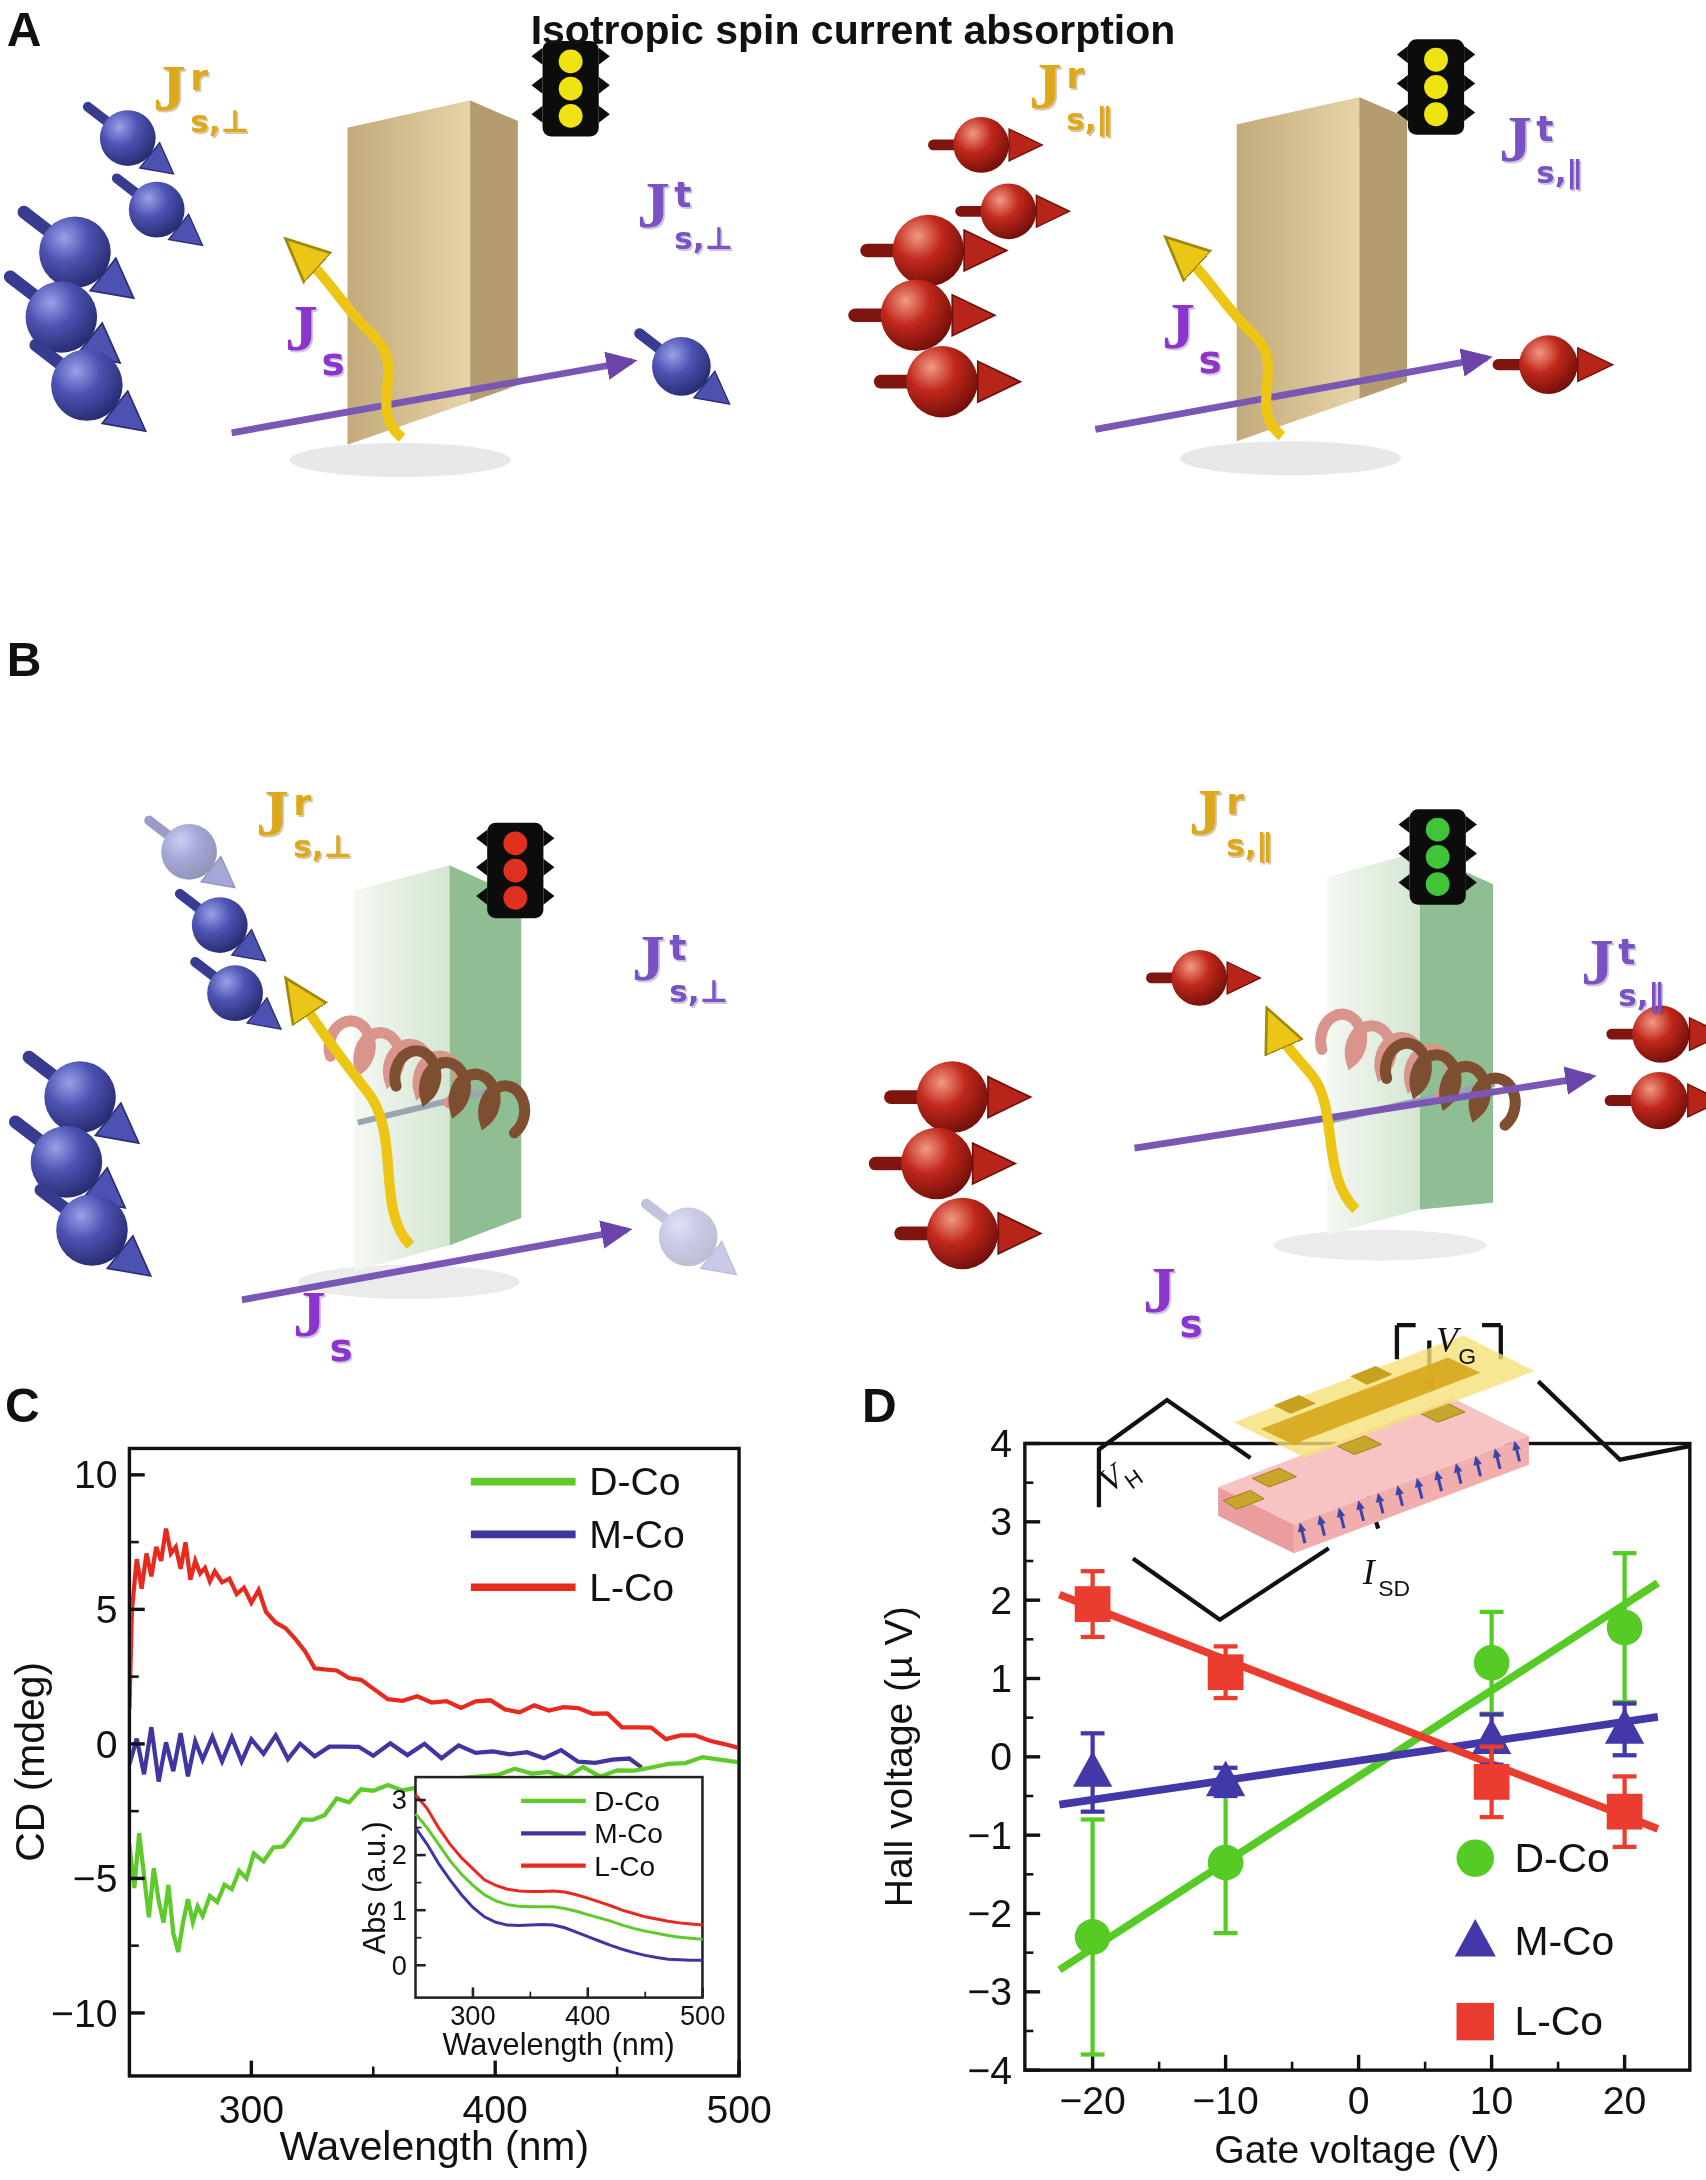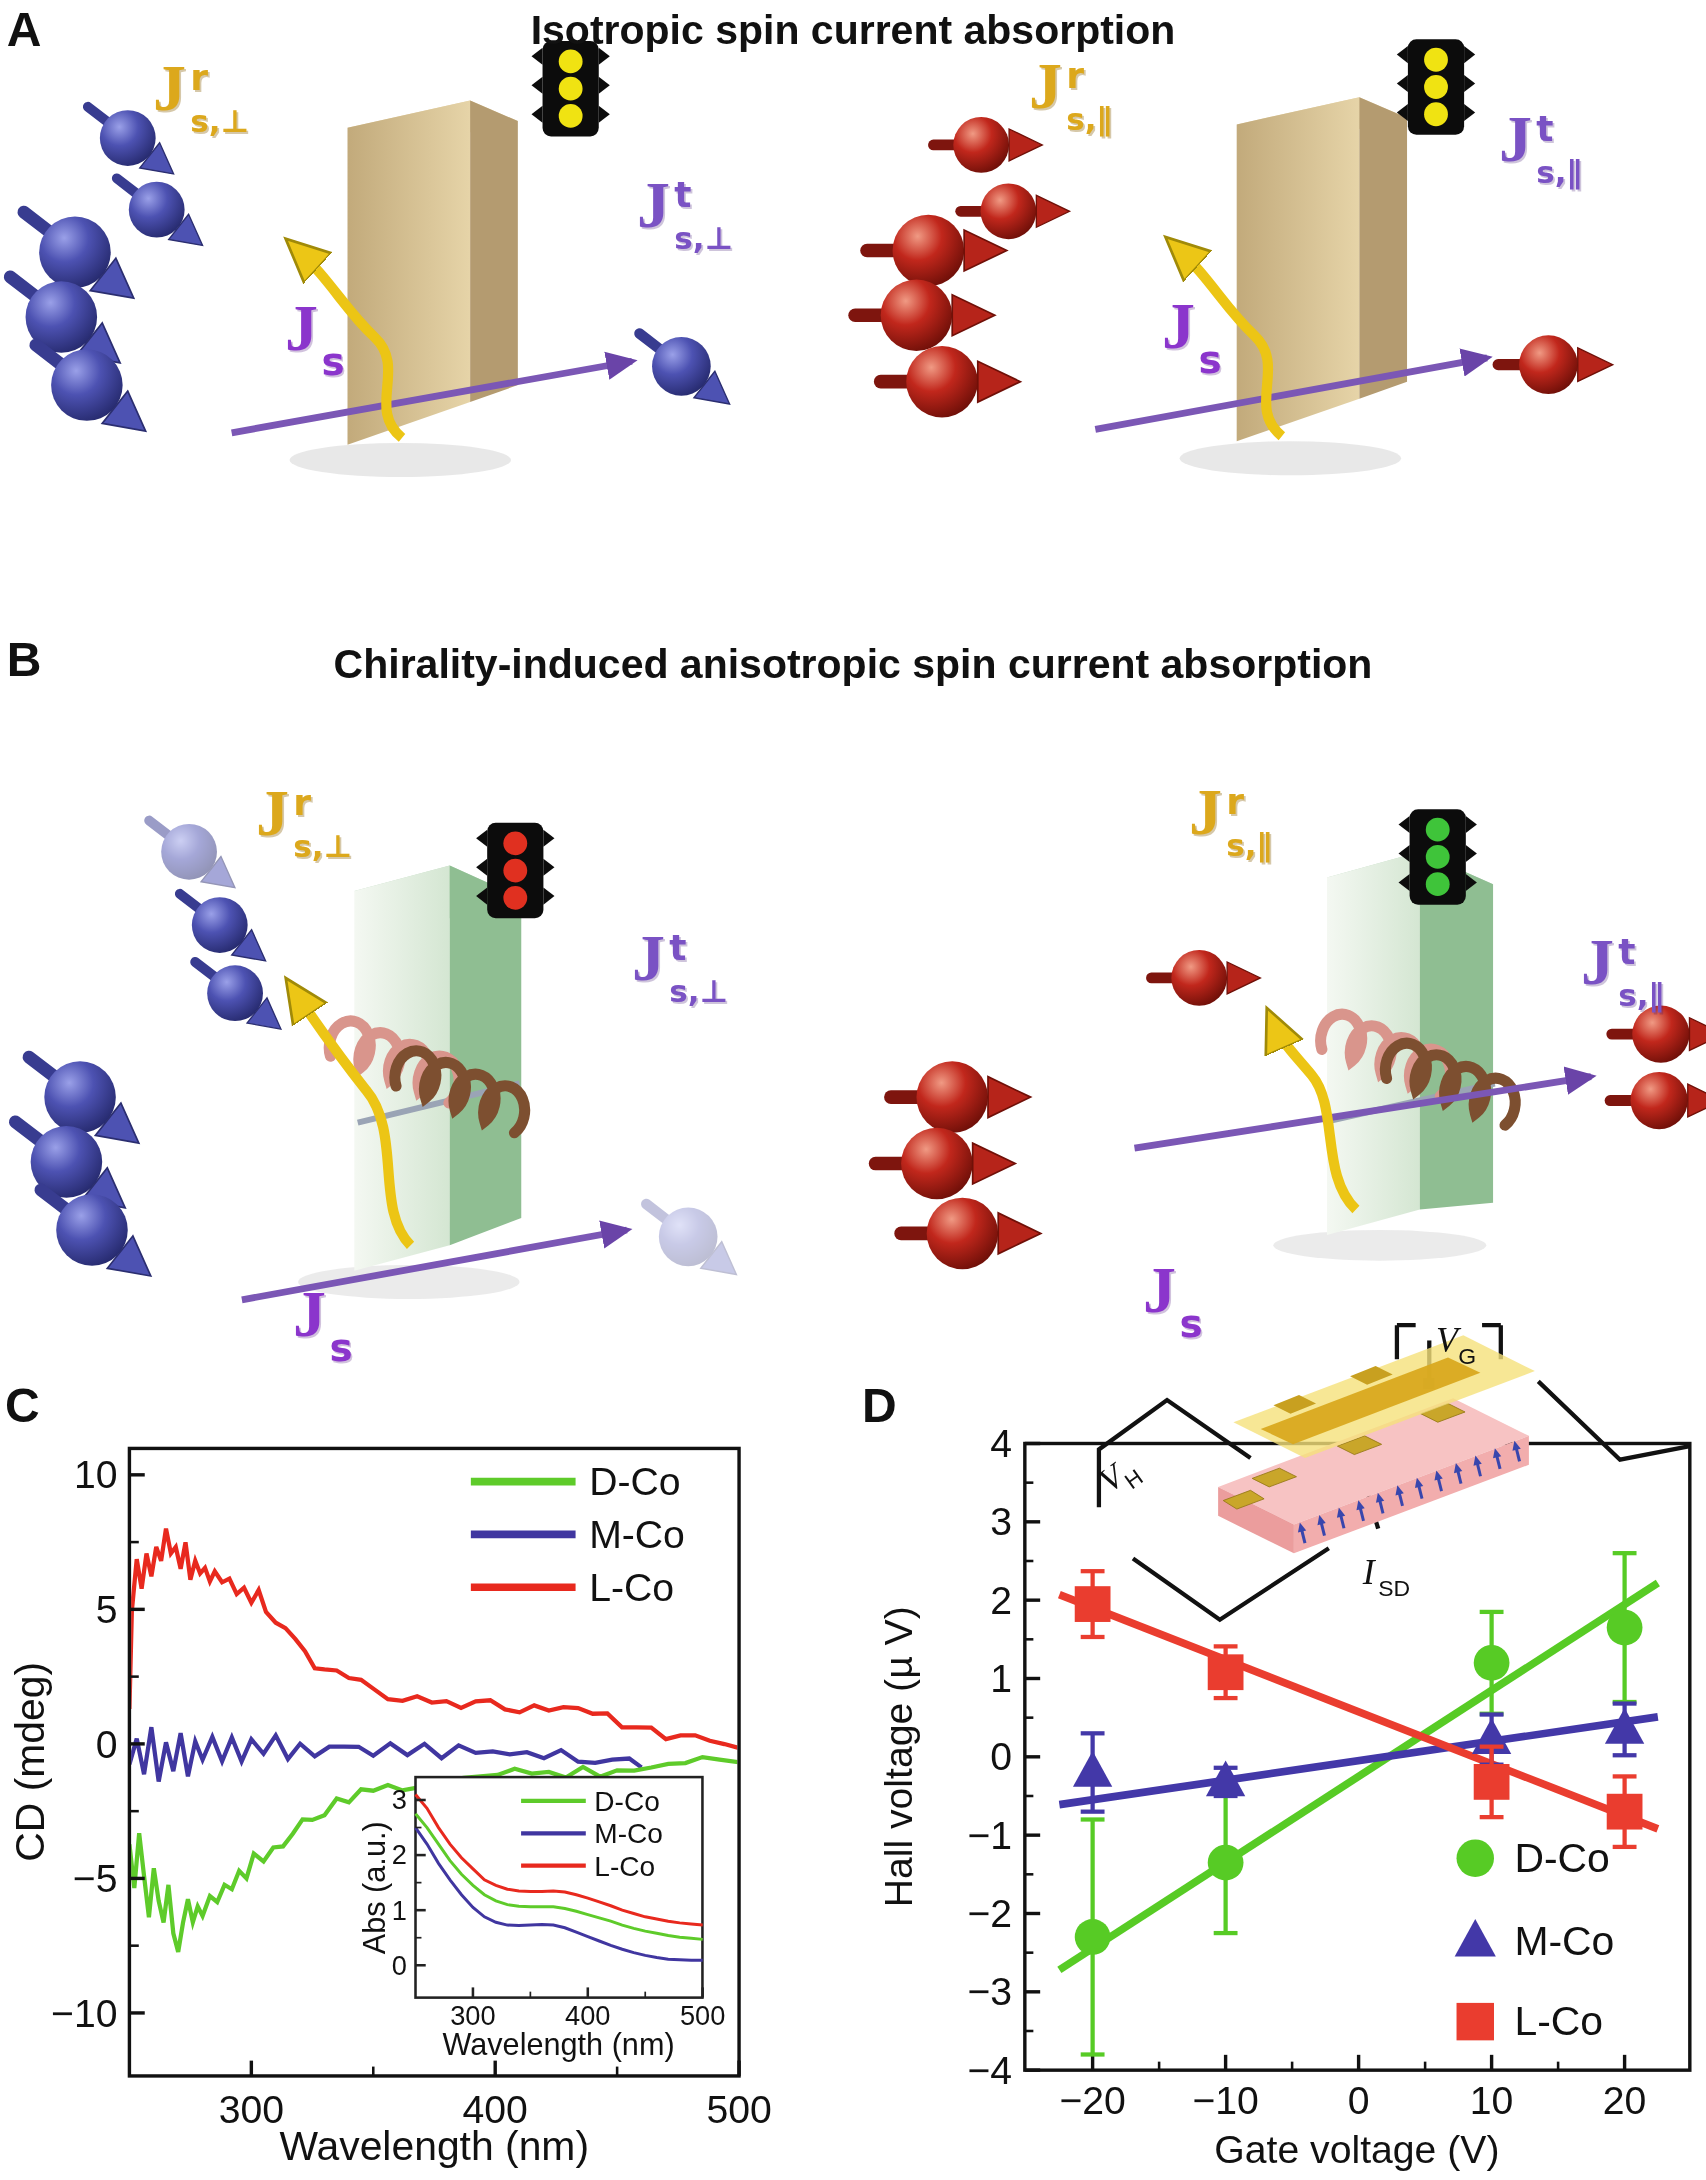--- a/index.html
+++ b/index.html
@@ -24,21 +24,20 @@
   text{fill:#111;}
 </style>
 </head>
 <body>
 
 <div class="canvas">
 
   <div class="corner" style="left:6.8px;top:1.7px">A</div>
   <div class="ptitle" style="top:6.8px">Isotropic spin current absorption</div>
   <div class="corner" style="left:6.8px;top:632px">B</div>
-  <div class="ptitle" style="top:641px">Chirality-induced anisotropic spin current absorption</div>
   <div class="corner" style="left:5.1px;top:1378px">C</div>
   <div class="corner" style="left:862px;top:1378px">D</div>
 
   <svg id="diagram-svg" width="1706" height="1380" viewBox="0 0 2003 1620" style="left:0;top:0">
     <defs>
       <radialGradient id="gBlue" cx="35%" cy="30%" r="75%">
         <stop offset="0%" stop-color="#9aa0e8"></stop>
           <stop offset="45%" stop-color="#4d52b2"></stop>
           <stop offset="100%" stop-color="#262a6e"></stop>
       </radialGradient>

